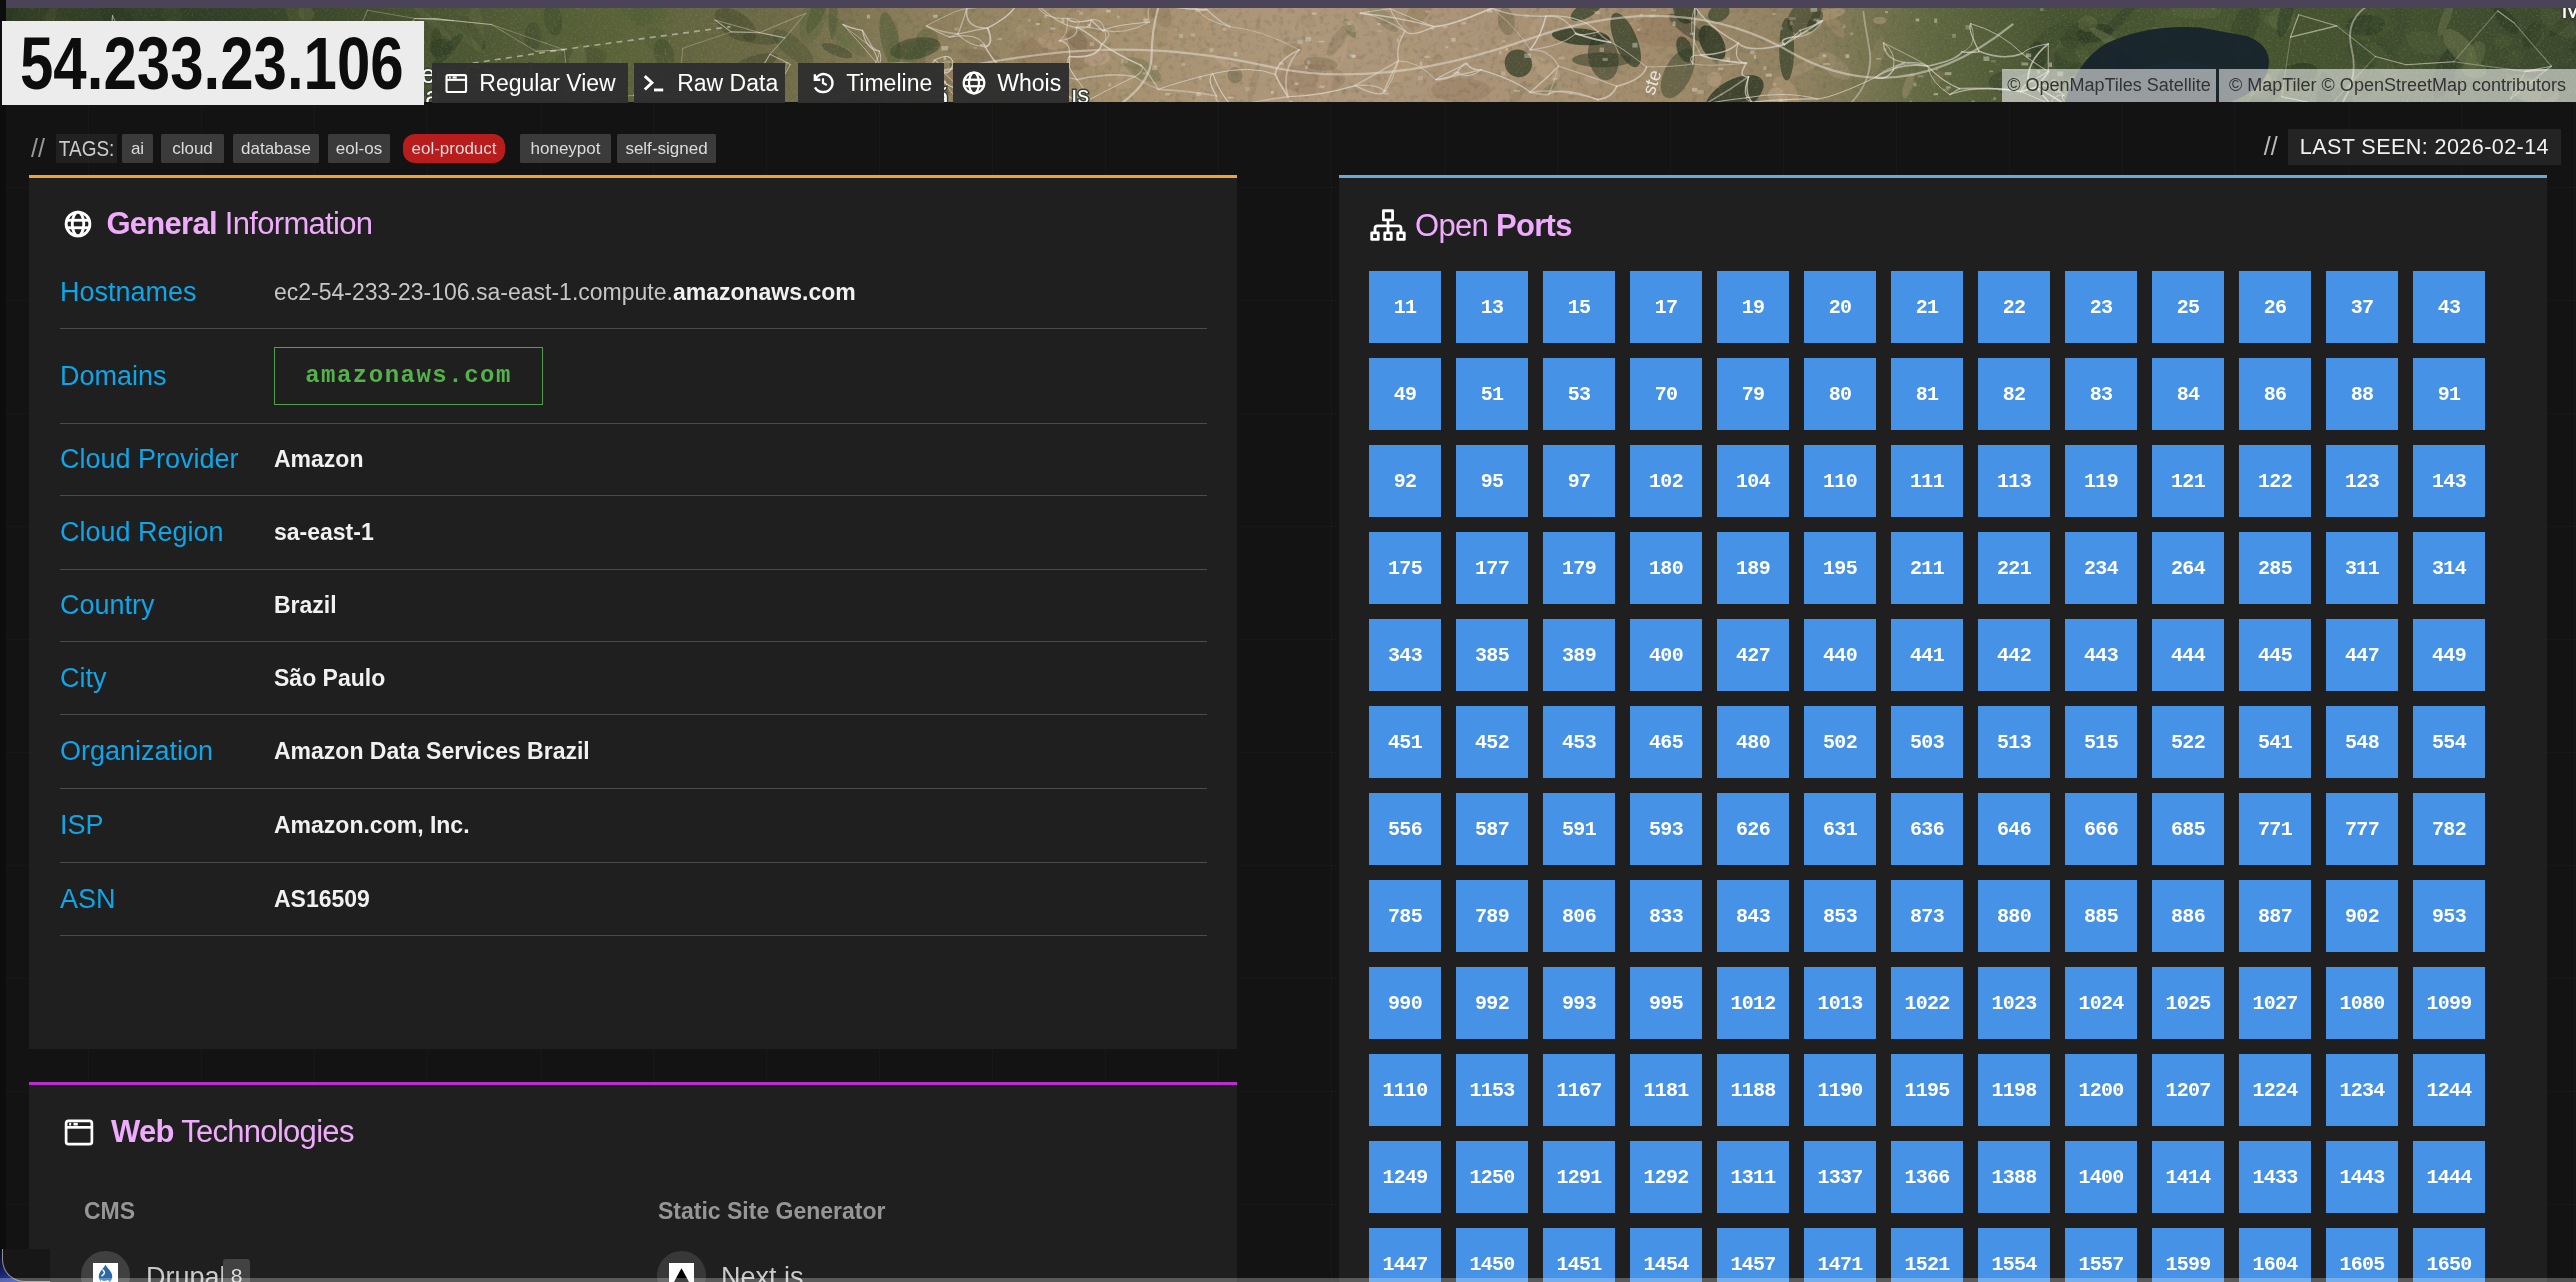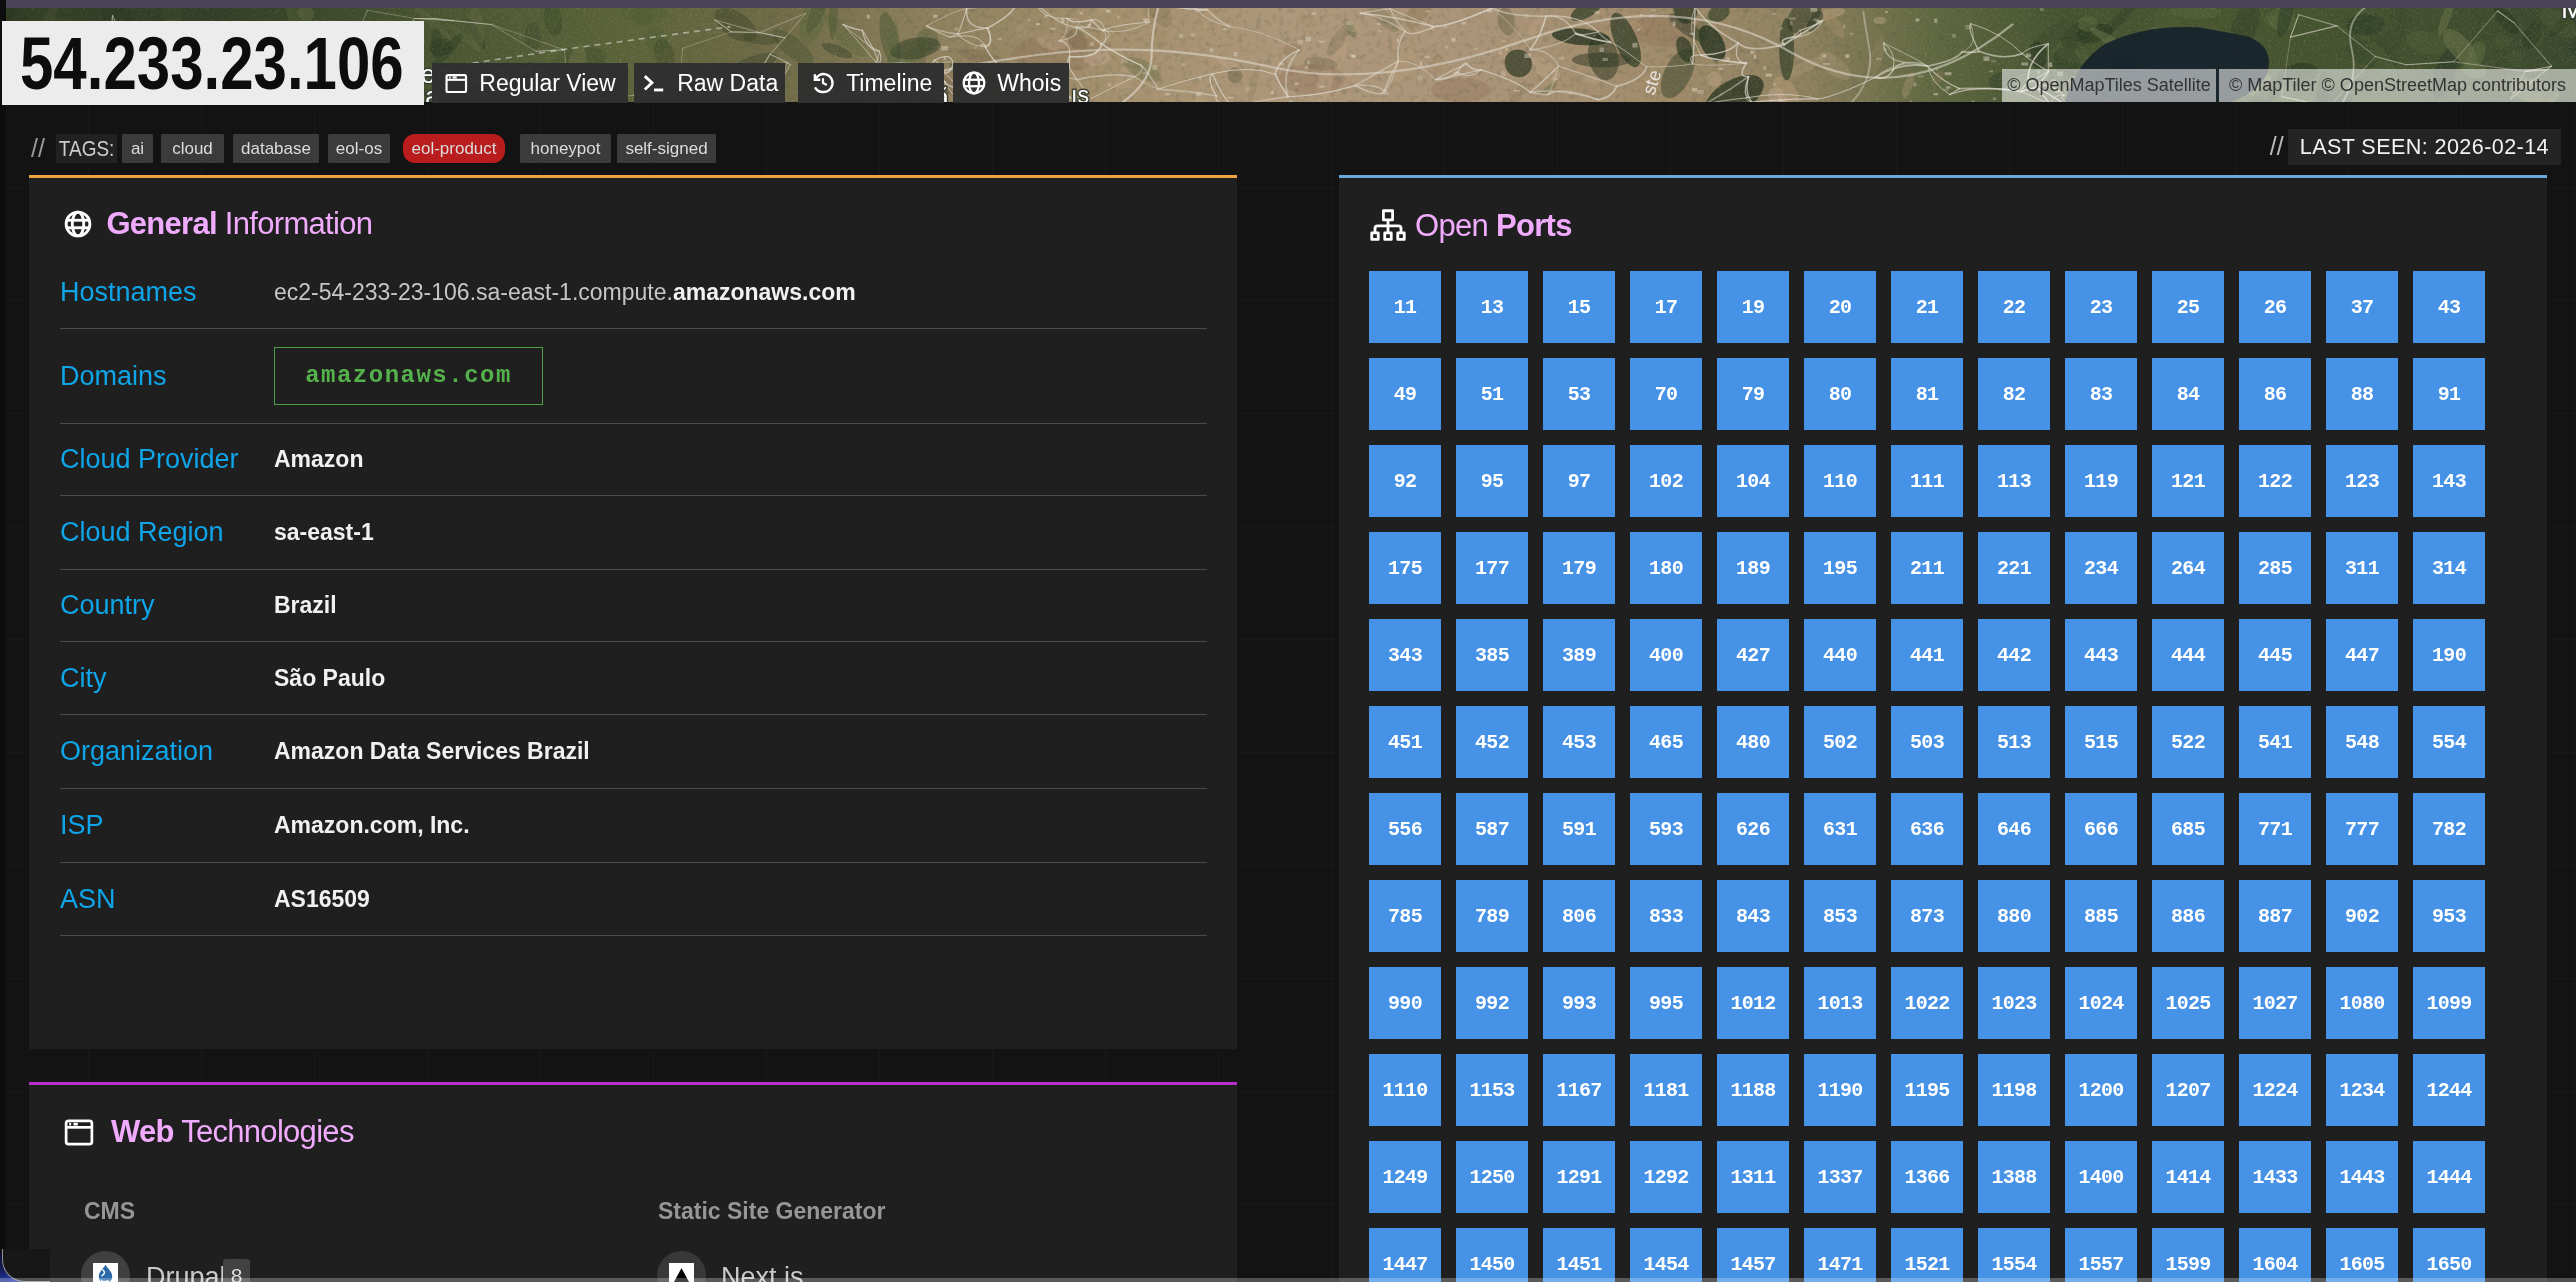--- a/index.html
+++ b/index.html
@@ -15,21 +15,21 @@
   font-weight:bold;font-size:75px;color:#0d0d0d;margin-left:18px;white-space:nowrap}
 .tab{position:absolute;top:63px;height:40px;background:rgba(48,48,48,.985);z-index:7;color:#fff;
   display:flex;align-items:center;justify-content:center;font-size:23px;gap:10.4px;white-space:nowrap}
 .tab svg{flex:0 0 auto}
 .attr{position:absolute;top:69px;height:33px;background:rgba(255,255,255,.55);z-index:6;color:#333;
   font-size:18px;display:flex;align-items:center;justify-content:center}
 .trow{position:absolute;z-index:4;display:flex;align-items:center;justify-content:center}
 #lastseen{position:absolute;top:128px;height:37px;right:15px;display:flex;align-items:center;z-index:4;
   font-size:25px;color:#bbb}
 #lastseen .lsbox{background:#242424;color:#f2f2f2;font-size:21.6px;padding:0 12px;height:36px;
-  display:flex;align-items:center;margin-left:4px;letter-spacing:0.4px}
+  display:flex;align-items:center;margin-left:10px;letter-spacing:0.4px}
 .panel{position:absolute;background:#1f1f1f;z-index:3}
 #general{left:29px;top:175px;width:1208px;height:874px;border-top:3.7px solid #eda43e}
 #webtech{left:29px;top:1082px;width:1208px;height:200px;border-top:3.7px solid #b82fce}
 #portspanel{left:1339px;top:175px;width:1208px;height:1111px;border-top:3.7px solid #68aade}
 .ptitle{position:absolute;display:flex;align-items:center;color:#f0abfc;font-size:31px;letter-spacing:-0.7px;white-space:nowrap}
 .ptitle b{font-weight:bold}
 .rows{position:absolute;left:31px;top:79px;width:1147px}
 .row{display:flex;align-items:center;border-bottom:0.7px solid #4b4b4b}
 .row .lab{width:214px;flex:0 0 214px;color:#0ea5e9;font-size:27px}
 .row .val{color:#f1f1f1;font-weight:bold;font-size:23px}
@@ -984,21 +984,21 @@
       <div class="pbtn">389</div>
       <div class="pbtn">400</div>
       <div class="pbtn">427</div>
       <div class="pbtn">440</div>
       <div class="pbtn">441</div>
       <div class="pbtn">442</div>
       <div class="pbtn">443</div>
       <div class="pbtn">444</div>
       <div class="pbtn">445</div>
       <div class="pbtn">447</div>
-      <div class="pbtn">190</div>
+      <div class="pbtn">449</div>
       <div class="pbtn">451</div>
       <div class="pbtn">452</div>
       <div class="pbtn">453</div>
       <div class="pbtn">465</div>
       <div class="pbtn">480</div>
       <div class="pbtn">502</div>
       <div class="pbtn">503</div>
       <div class="pbtn">513</div>
       <div class="pbtn">515</div>
       <div class="pbtn">522</div>

